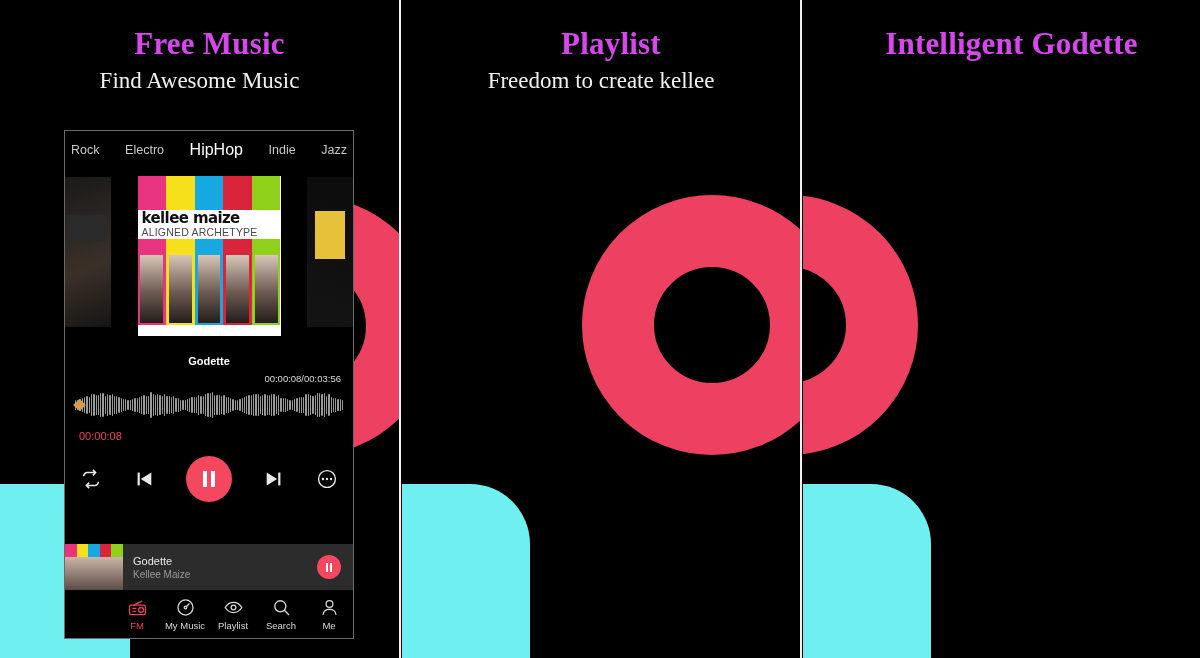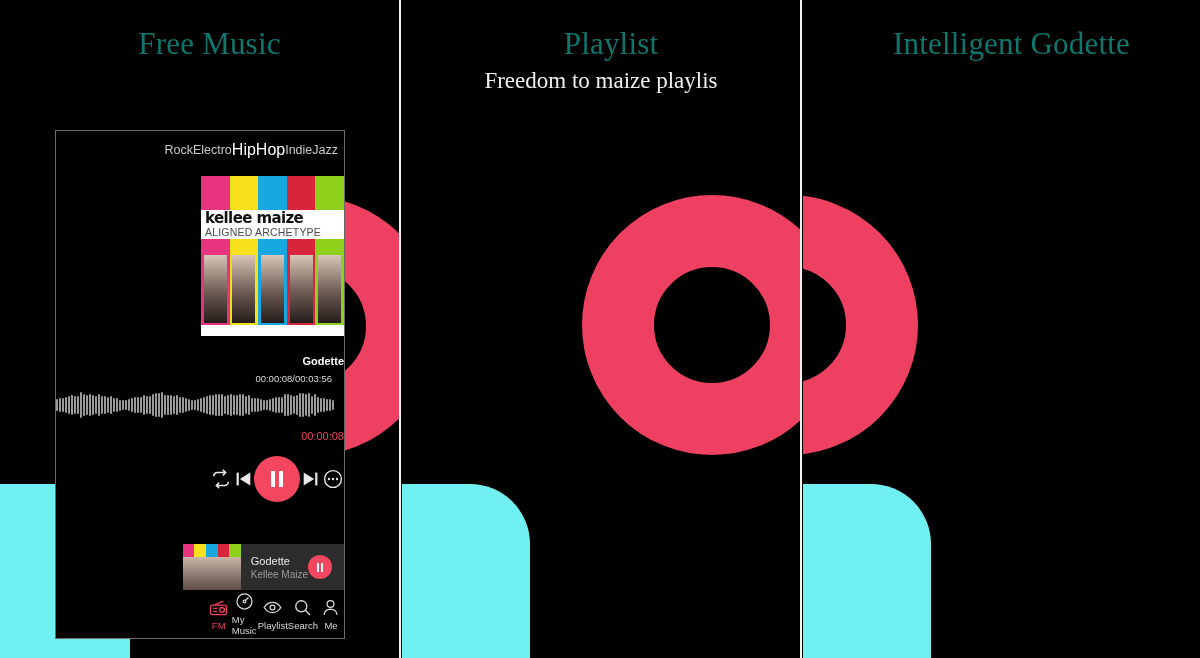--- a/index.html
+++ b/index.html
@@ -17,27 +17,27 @@
   #div-1 { left:399px; }
   #div-2 { left:800px; }
 
   
   .ring { position:absolute; border-radius:50%; border-style:solid; border-color:#ee4060; }
   .cyan { position:absolute; background:#6fefef; }
 
   
   .heads { position:absolute; left:0; right:0; top:26px; text-align:center;
            font-family:"Liberation Serif", serif; z-index:6; }
-  .h-title { font-size:31px; font-weight:normal; color:#0f766e; letter-spacing:.2px; line-height:1.15;padding-left:20px; }
+  .h-title { font-size:31px; font-weight:bold; color:#d946ef; letter-spacing:.2px; line-height:1.15;padding-left:20px; }
   .h-sub   { font-size:23px; color:#f0f0f0; margin-top:5px; line-height:1.2; }
 
   
   .phone { position:absolute; background:#000; border:1px solid #6a6a6a; z-index:5;
            overflow:hidden; display:flex; flex-direction:column; }
-  #phone-1 { left:55px;  top:130px; width:290px; height:509px;align-items:flex-end; }
+  #phone-1 { left:64px;  top:130px; width:290px; height:509px; }
 
   
   .genre-bar { display:flex; align-items:center; justify-content:space-between;
                padding:10px 6px 8px 6px; color:#cfcfcf; }
   .genre { font-size:12.5px; color:#c9c9c9; white-space:nowrap; }
   .genre.active { color:#fff; font-size:16px; }
 
   .art-wrap { position:relative; height:178px; display:flex; align-items:center; justify-content:center; }
   .art-side { position:absolute; top:10px; width:46px; height:150px; }
   .art-side.left  { left:0;  background:linear-gradient(160deg,#1a1a1a,#3a3028 60%,#151515); }
@@ -99,20 +99,21 @@
 <body>
 
 <div class="stage">
 
   <div class="panel" id="panel-1">
     <div class="ring" style="left:178px; top:196px; width:260px; height:260px; border-width:72px;"></div>
     <div class="cyan" style="left:-60px; top:484px; width:190px; height:200px; border-radius:60px 60px 0 0;"></div>
 
     <div class="heads">
       <div class="h-title">Free Music</div>
+      <div class="h-sub">Find Awesome Music</div>
     </div>
 
     <div class="phone" id="phone-1">
 
       <div class="genre-bar">
         <span class="genre">Rock</span>
         <span class="genre">Electro</span>
         <span class="genre active">HipHop</span>
         <span class="genre">Indie</span>
         <span class="genre">Jazz</span>
@@ -373,21 +374,21 @@
       </div>
     </div>
   </div>
 
   <div class="panel" id="panel-2">
     <div class="ring" style="left:180px; top:195px; width:260px; height:260px; border-width:72px;"></div>
     <div class="cyan" style="left:-62px; top:484px; width:190px; height:200px; border-radius:60px 60px 0 0;"></div>
 
     <div class="heads">
       <div class="h-title">Playlist</div>
-      <div class="h-sub">Freedom to maize playlis</div>
+      <div class="h-sub">Freedom to create kellee</div>
     </div>
 
   </div>
 
   <div class="panel" id="panel-3">
     <div class="ring" style="left:-145px; top:195px; width:260px; height:260px; border-width:72px;"></div>
     <div class="cyan" style="left:-62px; top:484px; width:190px; height:200px; border-radius:60px 60px 0 0;"></div>
 
     <div class="heads">
       <div class="h-title">Intelligent Godette</div>

